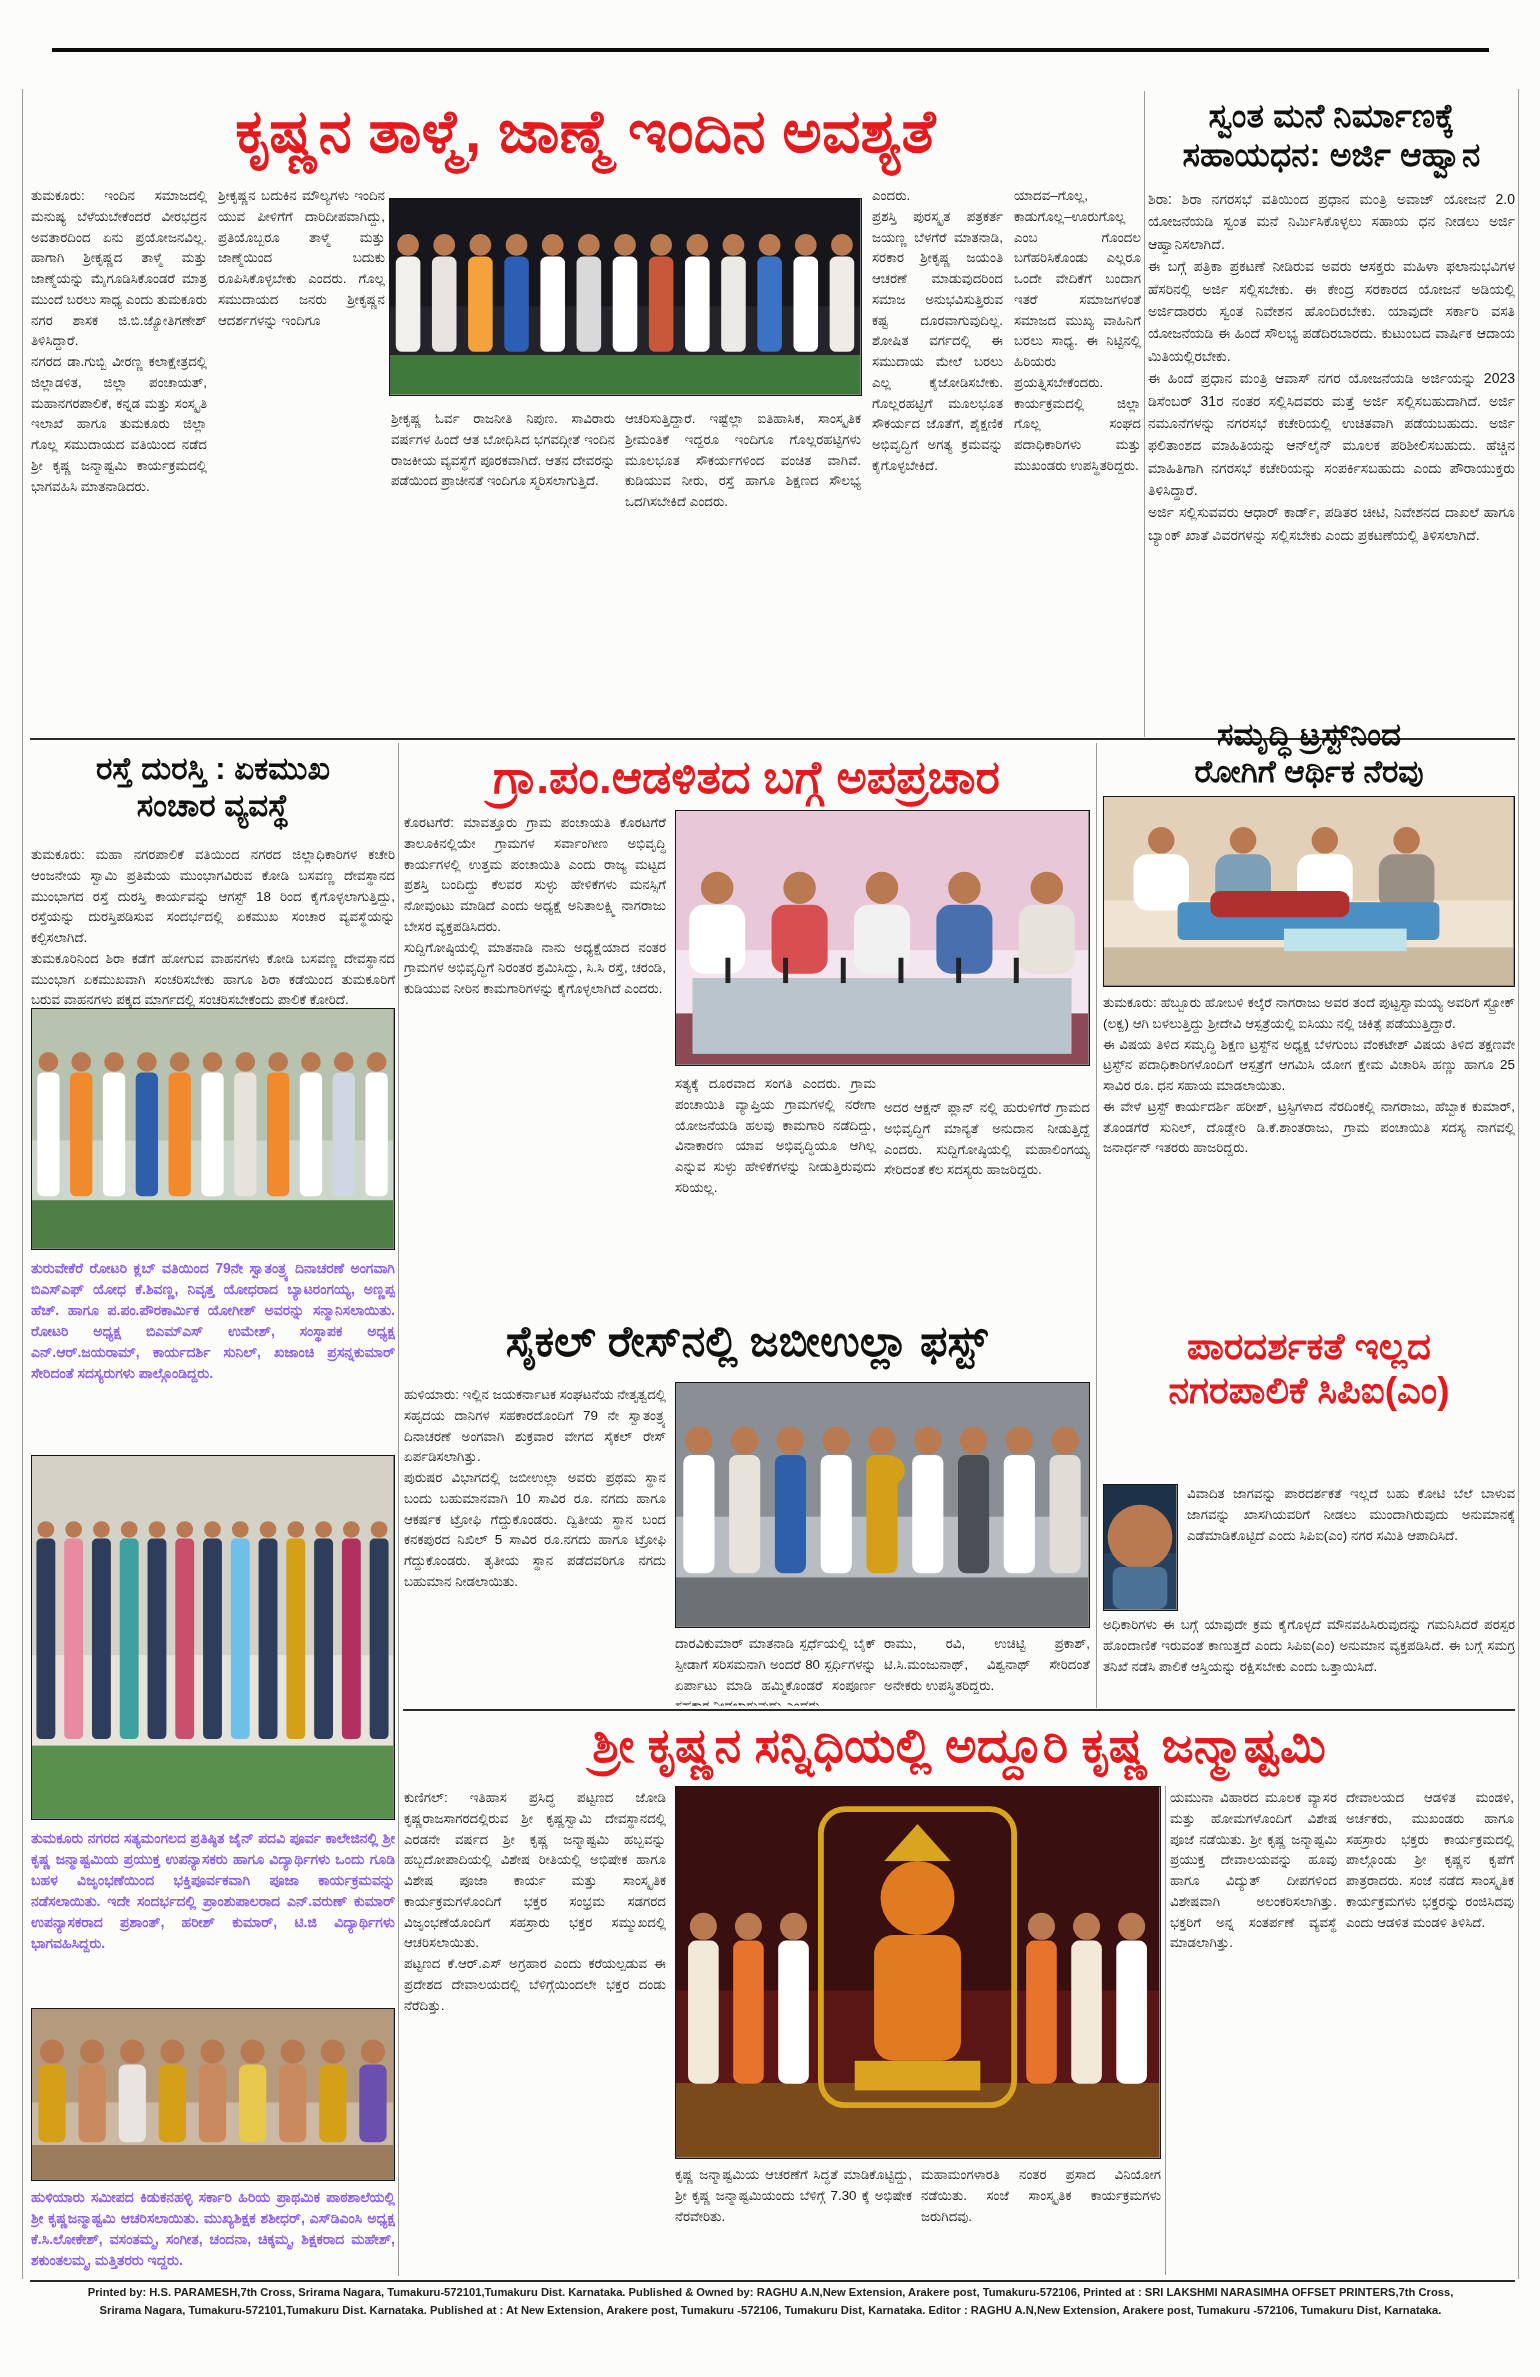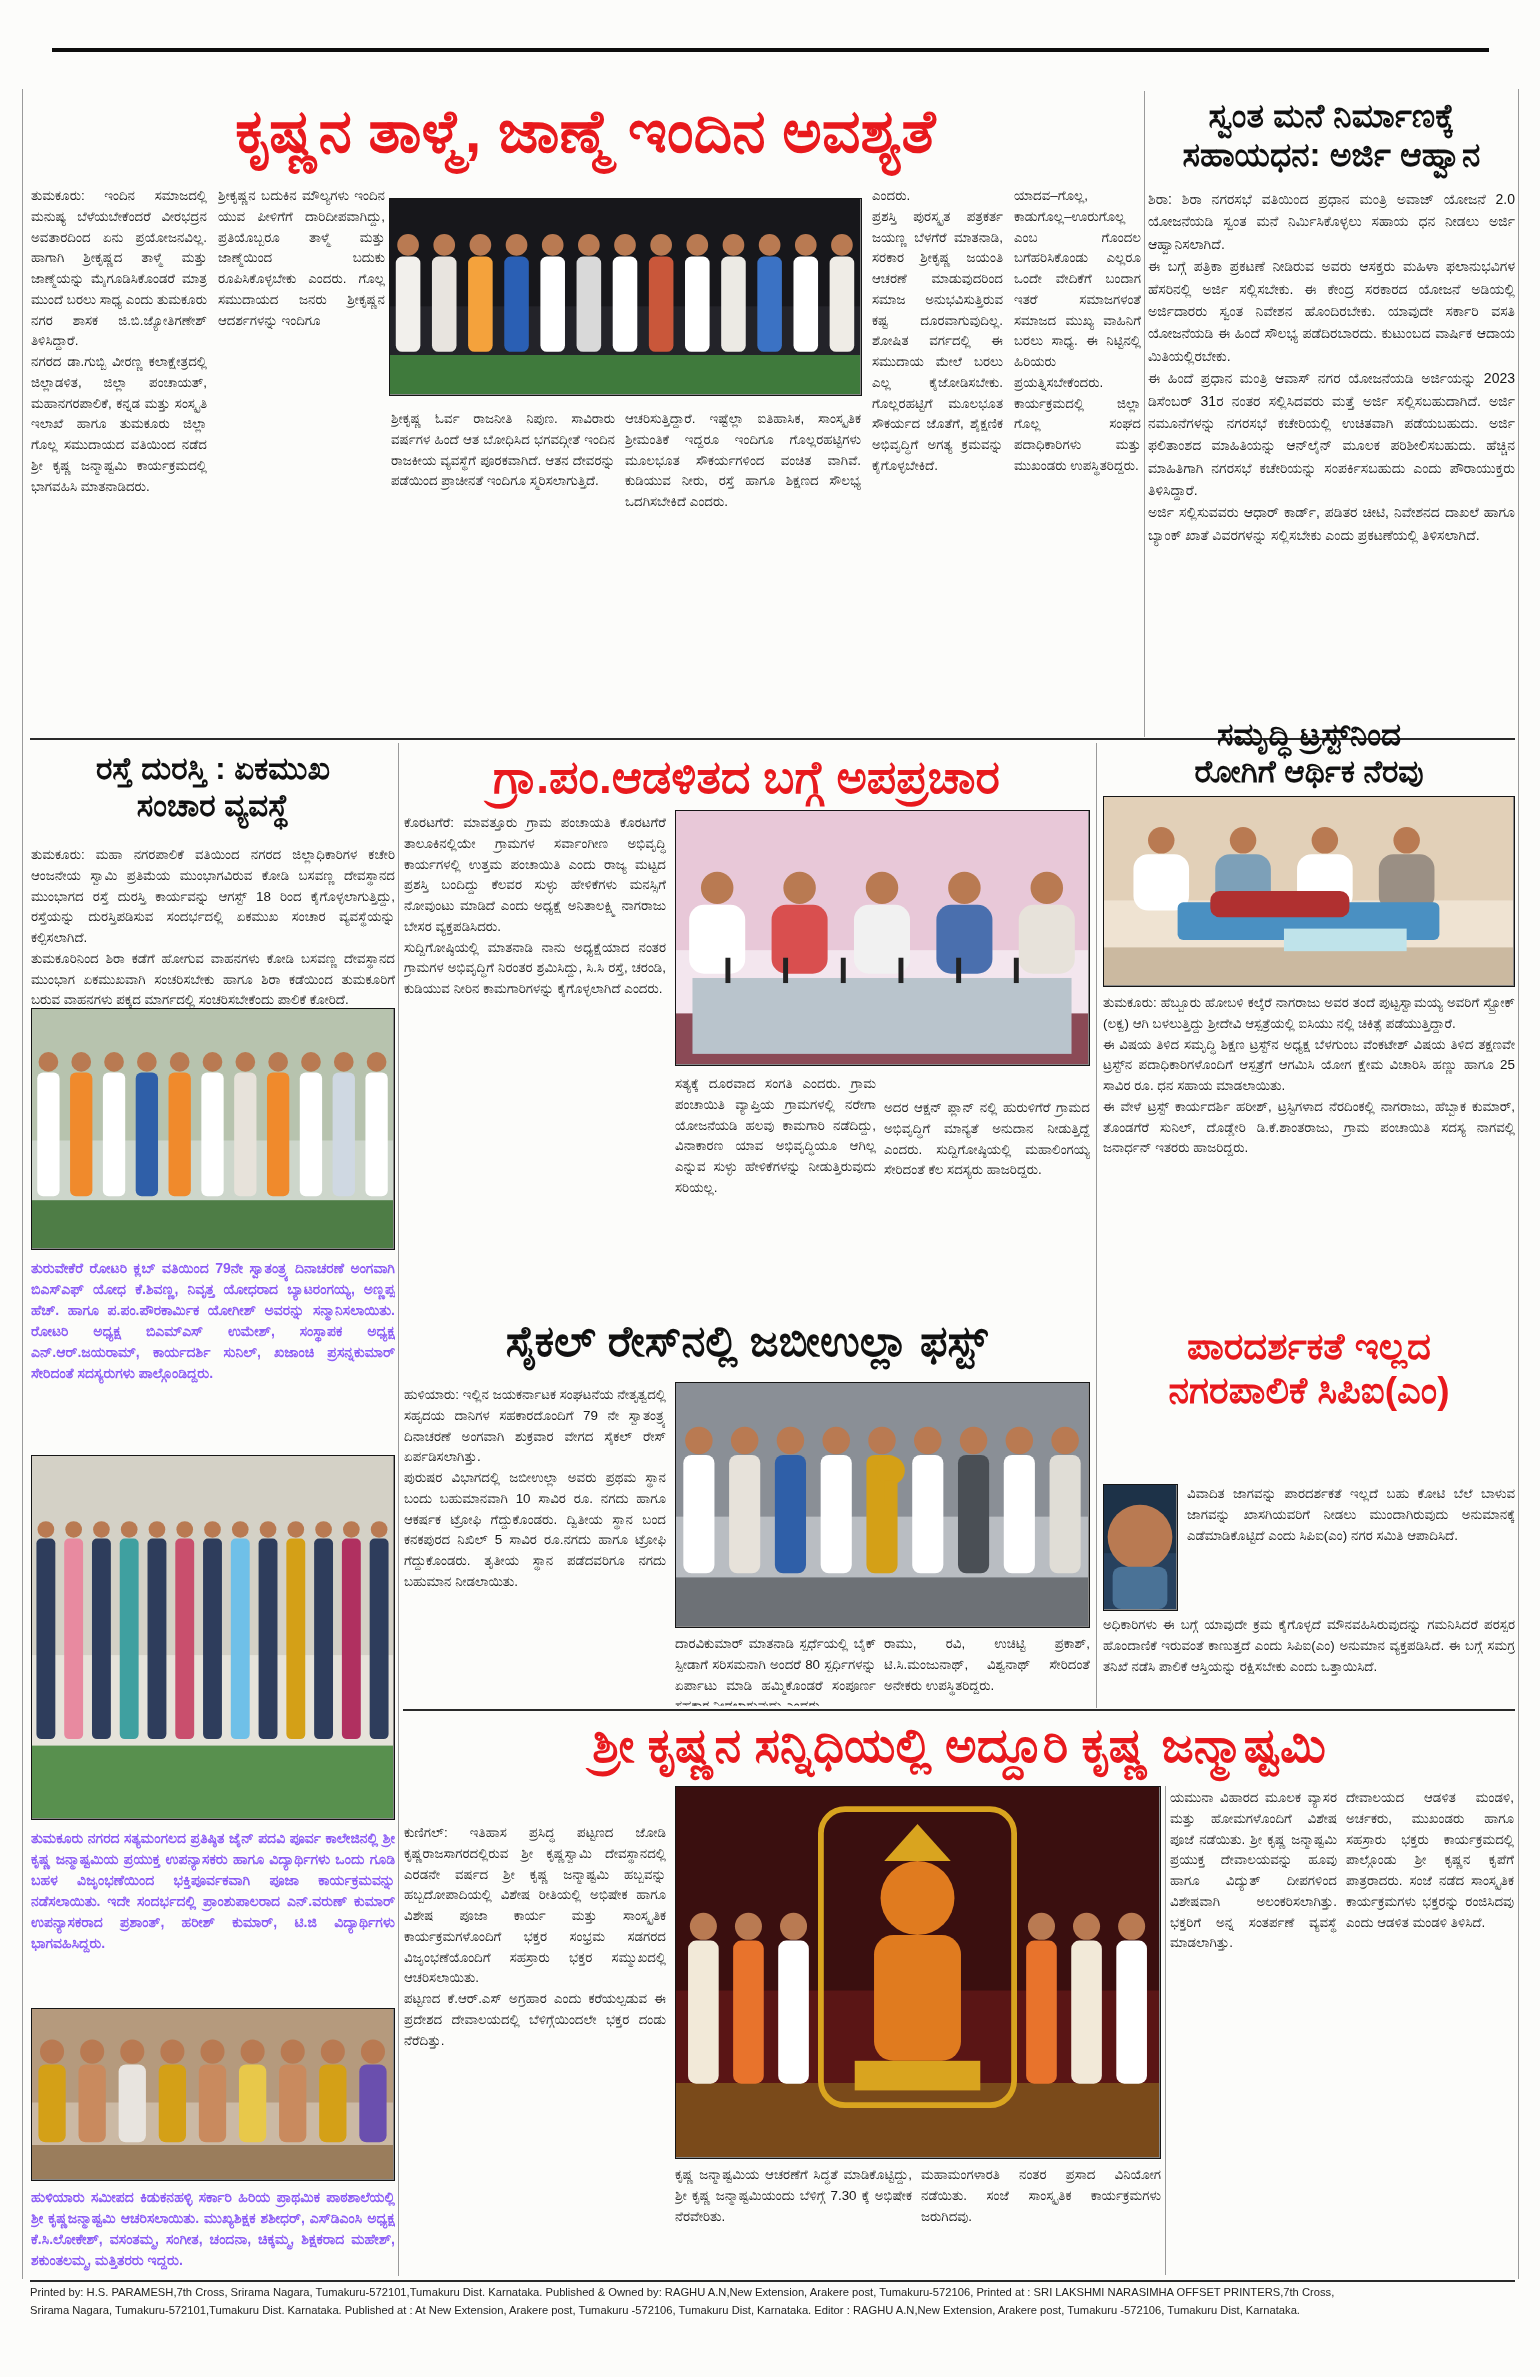--- a/index.html
+++ b/index.html
@@ -17,21 +17,21 @@
   .rni{left:984px;width:253px;font-weight:700;font-size:18.6px;}
   .pageno{left:1416px;width:67px;font-size:14px;}
   
   .hl{position:absolute;display:flex;align-items:center;justify-content:center;text-align:center;
       font-weight:800;line-height:1.18;white-space:pre-line;}
   .red{color:#e8191d;}
   
   .bt{position:absolute;font-size:13.4px;line-height:1.55;text-align:justify;white-space:pre-line;overflow:hidden;color:#161616;}
   .cap{position:absolute;font-size:14px;line-height:1.5;font-weight:700;text-align:justify;white-space:pre-line;overflow:hidden;color:#8b5cf6;}
   .photo{position:absolute;border:1.5px solid #161616;box-sizing:border-box;background:#888;overflow:hidden;}
-  .footer{position:absolute;left:30px;width:1481px;font-size:11.2px;font-weight:400;color:#222;white-space:nowrap;overflow:hidden;}
+  .footer{position:absolute;left:30px;width:1481px;text-align:center;font-size:11.2px;font-weight:700;color:#222;white-space:nowrap;overflow:hidden;}
 </style>
 </head>
 <body>
 
 <div id="page">
 
   <div class="topline"></div>
 
   <div class="vrule" style="left:22.4px;top:89px;height:2190px;"></div>
   <div class="vrule" style="left:1518px;top:89px;height:2190px;"></div>
@@ -267,21 +267,21 @@
   <div class="photo" style="left:1103px;top:1484px;width:75px;height:127px;"><svg xmlns="http://www.w3.org/2000/svg" width="72" height="124" viewBox="0 0 96 166" preserveAspectRatio="none">
         <rect width="96" height="166" fill="#27415e"></rect>
         <rect width="96" height="91.30000000000001" fill="#1d3248"></rect>
         <circle cx="48" cy="69.72" r="43.160000000000004" fill="#b97a52"></circle>
         <rect x="11.52" y="109.56" width="72.96000000000001" height="56.440000000000005" rx="11.52" fill="#4a7296"></rect>
       </svg></div>
   <div class="bt" style="left:1187px;top:1484px;width:328px;height:127px;">ವಿವಾದಿತ ಜಾಗವನ್ನು ಪಾರದರ್ಶಕತೆ ಇಲ್ಲದೆ ಬಹು ಕೋಟಿ ಬೆಲೆ ಬಾಳುವ ಜಾಗವನ್ನು ಖಾಸಗಿಯವರಿಗೆ ನೀಡಲು ಮುಂದಾಗಿರುವುದು ಅನುಮಾನಕ್ಕೆ ಎಡೆಮಾಡಿಕೊಟ್ಟಿದೆ ಎಂದು ಸಿಪಿಐ(ಎಂ) ನಗರ ಸಮಿತಿ ಆಪಾದಿಸಿದೆ.</div>
   <div class="bt" style="left:1103px;top:1615px;width:412px;height:92px;">ಅಧಿಕಾರಿಗಳು ಈ ಬಗ್ಗೆ ಯಾವುದೇ ಕ್ರಮ ಕೈಗೊಳ್ಳದೆ ಮೌನವಹಿಸಿರುವುದನ್ನು ಗಮನಿಸಿದರೆ ಪರಸ್ಪರ ಹೊಂದಾಣಿಕೆ ಇರುವಂತೆ ಕಾಣುತ್ತದೆ ಎಂದು ಸಿಪಿಐ(ಎಂ) ಅನುಮಾನ ವ್ಯಕ್ತಪಡಿಸಿದೆ. ಈ ಬಗ್ಗೆ ಸಮಗ್ರ ತನಿಖೆ ನಡೆಸಿ ಪಾಲಿಕೆ ಆಸ್ತಿಯನ್ನು ರಕ್ಷಿಸಬೇಕು ಎಂದು ಒತ್ತಾಯಿಸಿದೆ.</div>
 
   <div class="hl red" style="left:403px;top:1713px;width:1112px;height:67px;font-size:48px;">ಶ್ರೀ ಕೃಷ್ಣನ ಸನ್ನಿಧಿಯಲ್ಲಿ ಅದ್ದೂರಿ ಕೃಷ್ಣ ಜನ್ಮಾಷ್ಟಮಿ</div>
-  <div class="bt" style="left:404px;top:1788px;width:262px;height:489px;margin-top:35px;">ಕುಣಿಗಲ್: ಇತಿಹಾಸ ಪ್ರಸಿದ್ಧ ಪಟ್ಟಣದ ಜೋಡಿ ಕೃಷ್ಣರಾಜಸಾಗರದಲ್ಲಿರುವ ಶ್ರೀ ಕೃಷ್ಣಸ್ವಾಮಿ ದೇವಸ್ಥಾನದಲ್ಲಿ ಎರಡನೇ ವರ್ಷದ ಶ್ರೀ ಕೃಷ್ಣ ಜನ್ಮಾಷ್ಟಮಿ ಹಬ್ಬವನ್ನು ಹಬ್ಬದೋಪಾದಿಯಲ್ಲಿ ವಿಶೇಷ ರೀತಿಯಲ್ಲಿ ಅಭಿಷೇಕ ಹಾಗೂ ವಿಶೇಷ ಪೂಜಾ ಕಾರ್ಯ ಮತ್ತು ಸಾಂಸ್ಕೃತಿಕ ಕಾರ್ಯಕ್ರಮಗಳೊಂದಿಗೆ ಭಕ್ತರ ಸಂಭ್ರಮ ಸಡಗರದ ವಿಜೃಂಭಣೆಯೊಂದಿಗೆ ಸಹಸ್ರಾರು ಭಕ್ತರ ಸಮ್ಮುಖದಲ್ಲಿ ಆಚರಿಸಲಾಯಿತು.
+  <div class="bt" style="left:404px;top:1788px;width:262px;height:489px;">ಕುಣಿಗಲ್: ಇತಿಹಾಸ ಪ್ರಸಿದ್ಧ ಪಟ್ಟಣದ ಜೋಡಿ ಕೃಷ್ಣರಾಜಸಾಗರದಲ್ಲಿರುವ ಶ್ರೀ ಕೃಷ್ಣಸ್ವಾಮಿ ದೇವಸ್ಥಾನದಲ್ಲಿ ಎರಡನೇ ವರ್ಷದ ಶ್ರೀ ಕೃಷ್ಣ ಜನ್ಮಾಷ್ಟಮಿ ಹಬ್ಬವನ್ನು ಹಬ್ಬದೋಪಾದಿಯಲ್ಲಿ ವಿಶೇಷ ರೀತಿಯಲ್ಲಿ ಅಭಿಷೇಕ ಹಾಗೂ ವಿಶೇಷ ಪೂಜಾ ಕಾರ್ಯ ಮತ್ತು ಸಾಂಸ್ಕೃತಿಕ ಕಾರ್ಯಕ್ರಮಗಳೊಂದಿಗೆ ಭಕ್ತರ ಸಂಭ್ರಮ ಸಡಗರದ ವಿಜೃಂಭಣೆಯೊಂದಿಗೆ ಸಹಸ್ರಾರು ಭಕ್ತರ ಸಮ್ಮುಖದಲ್ಲಿ ಆಚರಿಸಲಾಯಿತು.
 ಪಟ್ಟಣದ ಕೆ.ಆರ್.ಎಸ್ ಅಗ್ರಹಾರ ಎಂದು ಕರೆಯಲ್ಪಡುವ ಈ ಪ್ರದೇಶದ ದೇವಾಲಯದಲ್ಲಿ ಬೆಳಿಗ್ಗೆಯಿಂದಲೇ ಭಕ್ತರ ದಂಡು ನೆರೆದಿತ್ತು.</div>
   <div class="photo" style="left:675px;top:1786px;width:486px;height:373px;"><svg xmlns="http://www.w3.org/2000/svg" width="483" height="370" viewBox="0 0 648 496" preserveAspectRatio="none">
         <rect width="648" height="496" fill="#5a1515"></rect>
         <rect width="648" height="272.8" fill="#3a0f0f"></rect>
         <rect y="396.8" width="648" height="99.2" fill="#7a4a1a"></rect>
         <rect x="194.4" y="29.759999999999998" width="259.2" height="396.8" rx="32.4" fill="none" stroke="#d9a41f" stroke-width="7.776"></rect>
         <circle cx="324" cy="148.79999999999998" r="49.6" fill="#e07b1f"></circle>
         <path d="M 279.36 99.2 L 324 49.6 L 368.64 99.2 Z" fill="#d9a41f"></path>
         <rect x="265.68" y="198.4" width="116.64" height="168.64000000000001" rx="25.92" fill="#e07b1f"></rect>
         <rect x="239.76" y="367.04" width="168.48000000000002" height="39.68" fill="#d9a41f"></rect>

